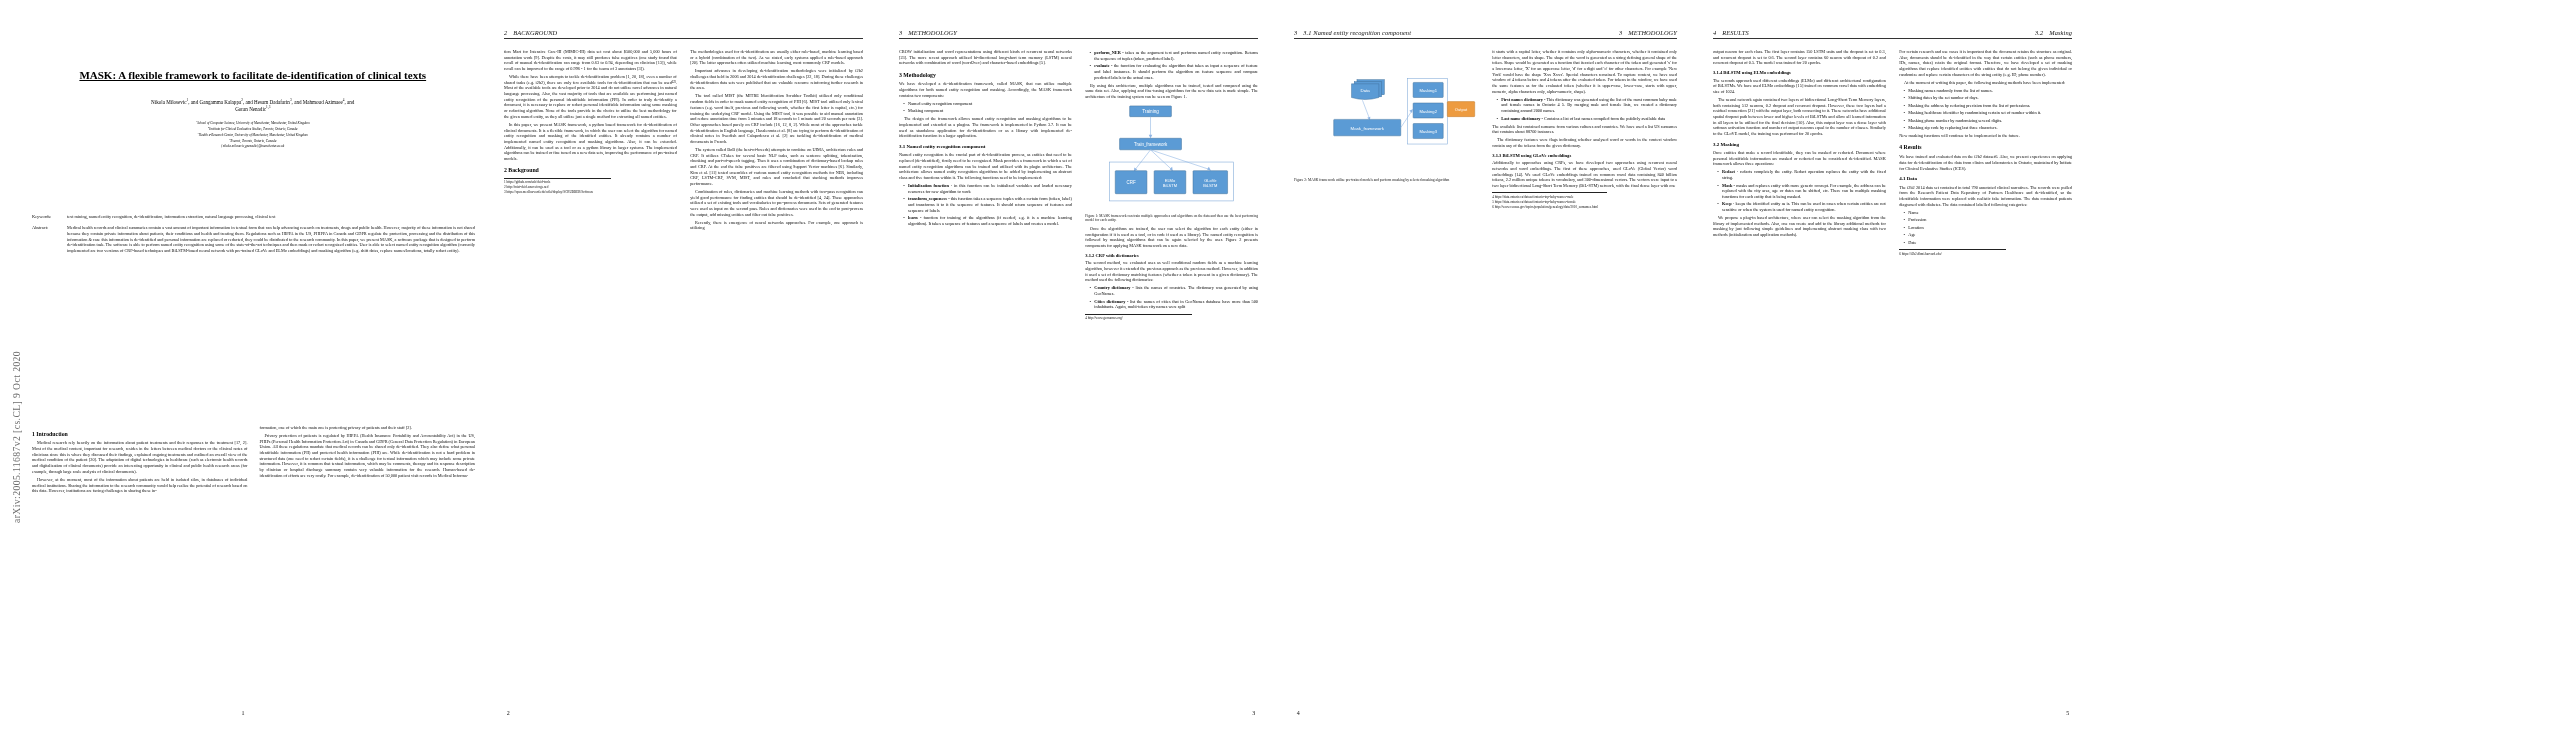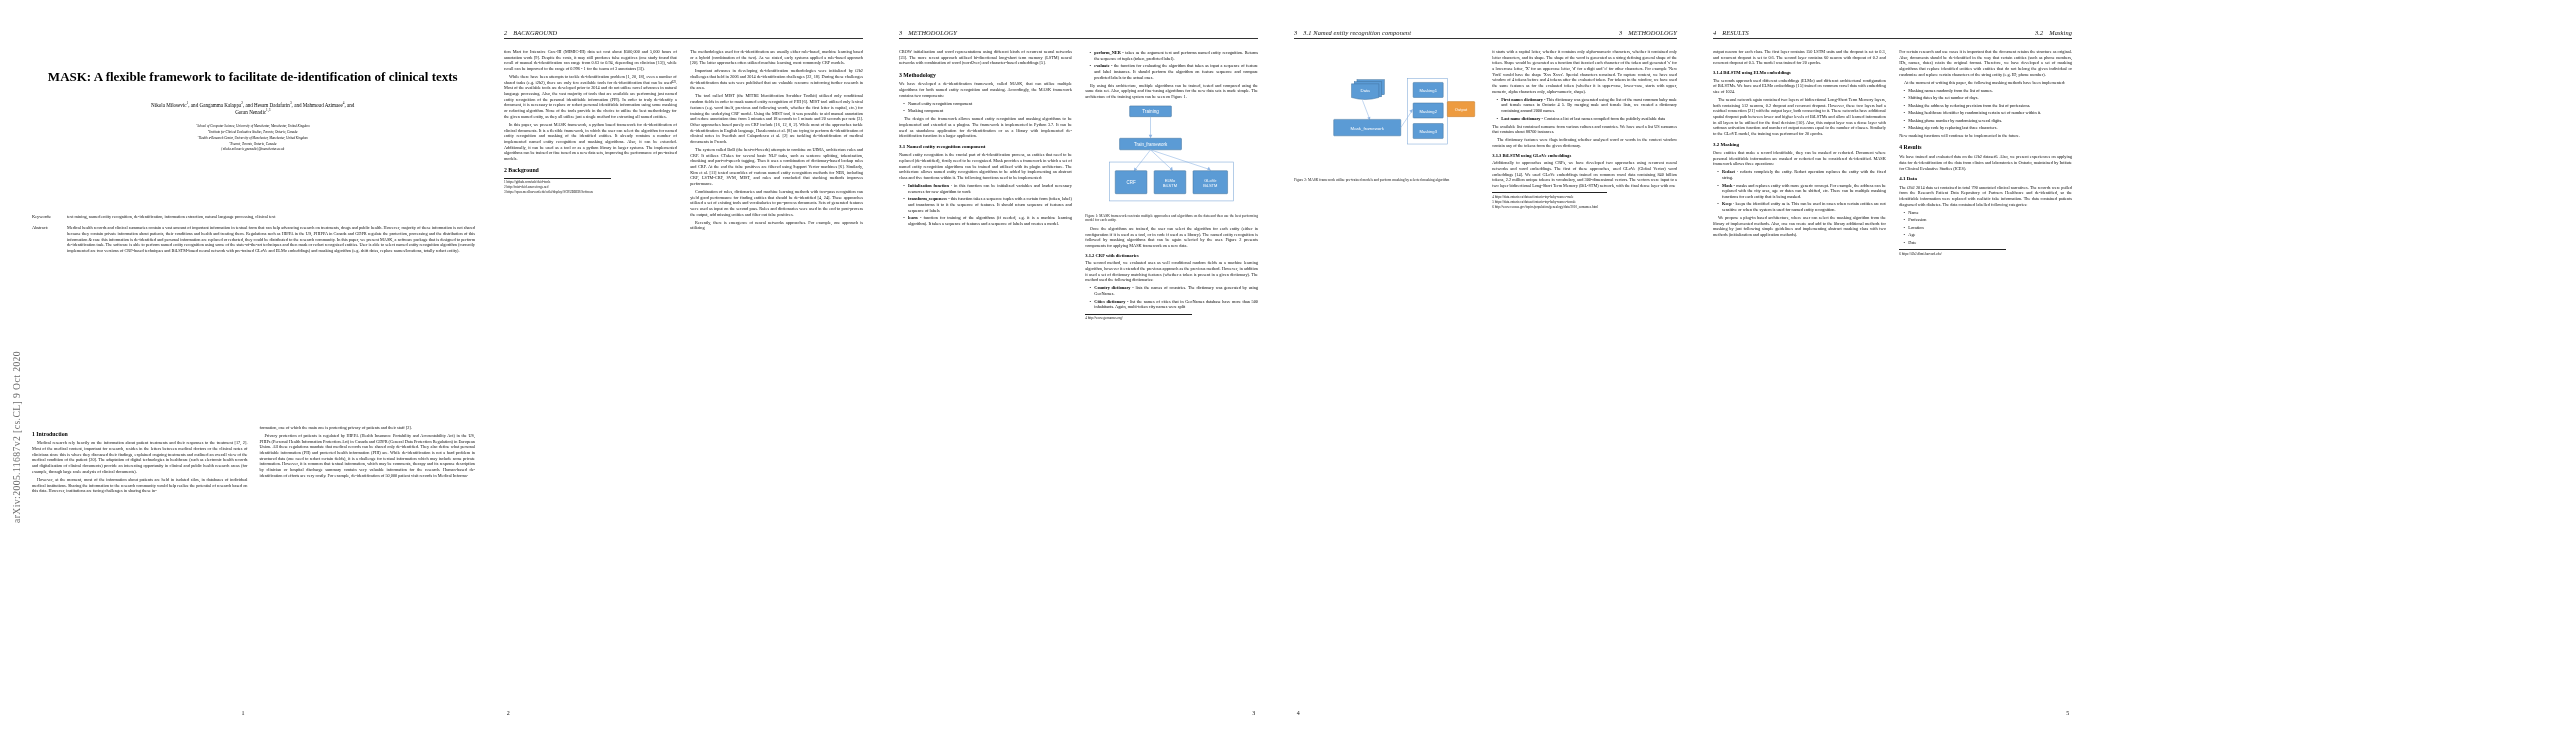--- a/index.html
+++ b/index.html
@@ -145,25 +145,26 @@
     display: flex;
     align-items: center;
     justify-content: flex-start;
   }
   .title-block {
     position: absolute;
     left: 28px; right: 8.5px; top: 68px;
     text-align: center;
   }
   .paper-title {
-    font-size: 13px;
+    font-size: 11px;
     font-weight: bold;
     line-height: 1.35;
     color: #000;
     margin: 0 0 15px 0;
+    text-decoration: underline;
   }
   .authors {
     font-size: 5.1px;
     line-height: 1.35;
     margin: 0 0 7.3px 0;
   }
   .authors sup { font-size: 3.4px; }
   .affil {
     font-size: 3.3px;
     font-style: italic;

